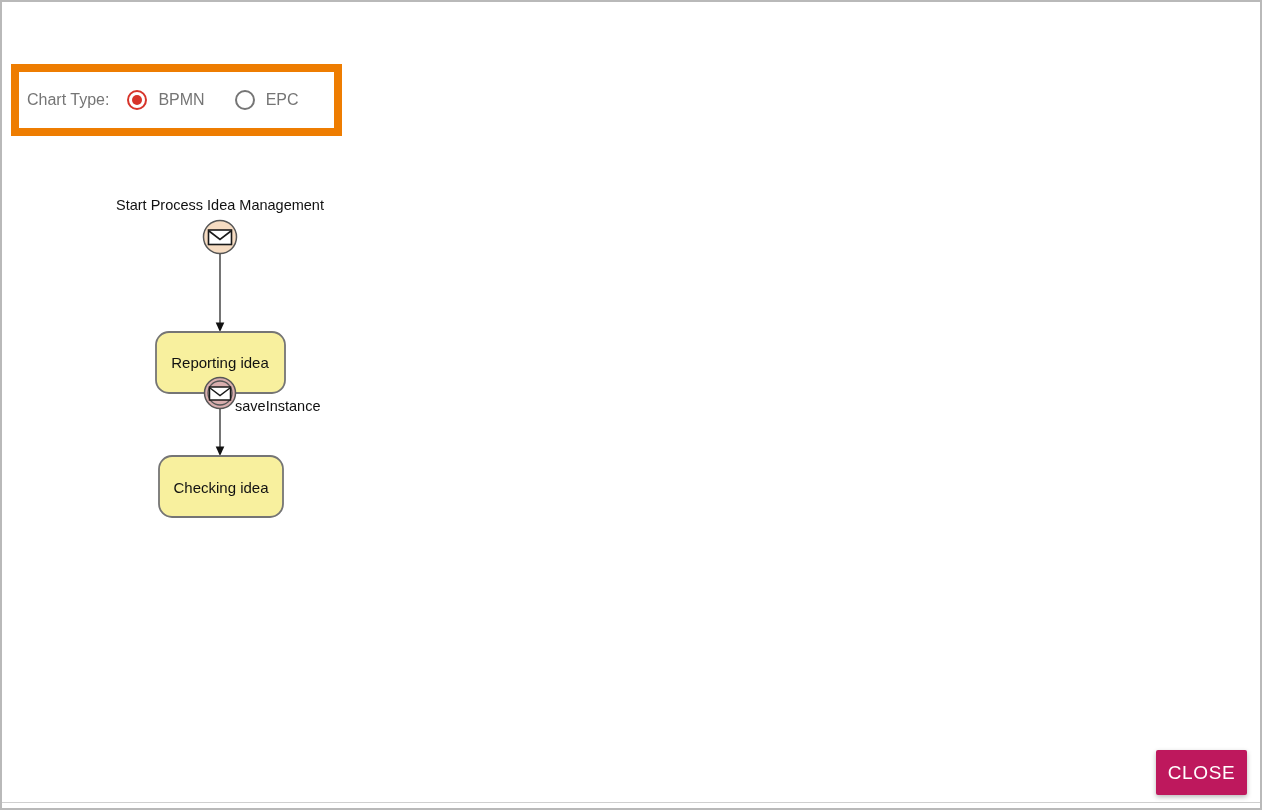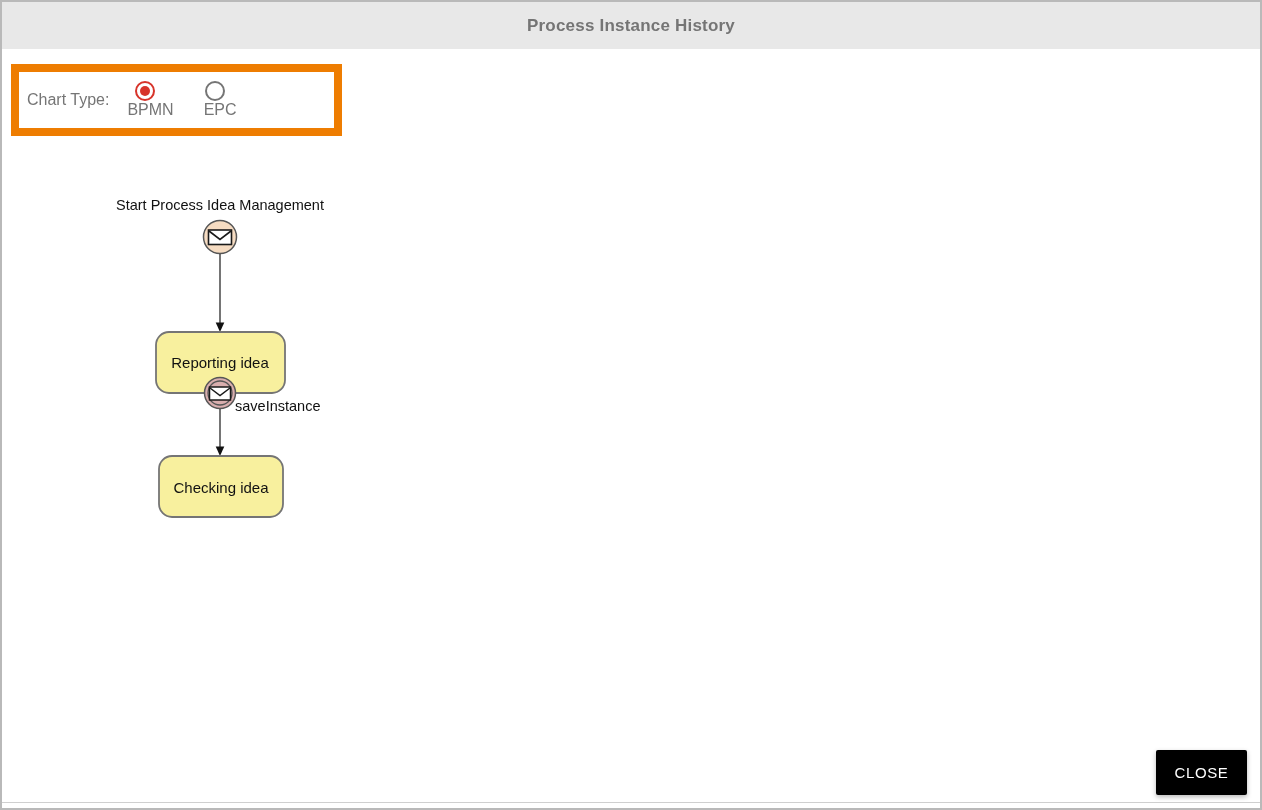--- a/index.html
+++ b/index.html
@@ -39,21 +39,20 @@
   }
   .chart-type-label {
     font-size: 16px;
     color: #757575;
     margin-right: 18px;
   }
   .radio-option {
     display: flex; align-items: center;
     margin-right: 30px;
     cursor: pointer;
-    flex-direction: column;
   }
   .radio-circle {
     width: 20px; height: 20px;
     border-radius: 50%;
     border: 2px solid #757575;
     position: relative;
     margin-right: 11px;
     background: #ffffff;
   }
   .radio-circle.checked {
@@ -85,45 +84,42 @@
   }
   .diagram-svg text {
     font-family: "Liberation Sans", sans-serif;
     fill: #111111;
   }
   .node { cursor: pointer; }
   .close-button {
     position: absolute;
     left: 1154px; top: 748px;
     width: 91px; height: 45px;
-    background: #000000;
+    background: #be185d;
     border: none;
     border-radius: 2px;
     color: #ffffff;
     font-family: "Liberation Sans", sans-serif;
-    font-size: 15px;
+    font-size: 19px;
     font-weight: 500;
     letter-spacing: 0.6px;
     box-shadow: 0 2px 5px rgba(0,0,0,0.28);
     cursor: pointer;
   }
   .footer-line {
     position: absolute;
     left: 0; right: 0; top: 800px;
     border-top: 1px solid #cfcfcf;
   }
 </style>
 </head>
 <body>
 
 <div class="window">
 
-  <div class="titlebar">
-    <span class="title">Process Instance History</span>
-  </div>
 
   <div class="chart-type-box">
     <span class="chart-type-label">Chart Type:</span>
     <span class="radio-option">
       <span class="radio-circle checked"></span>
       <span class="radio-label">BPMN</span>
     </span>
     <span class="radio-option">
       <span class="radio-circle"></span>
       <span class="radio-label">EPC</span>

